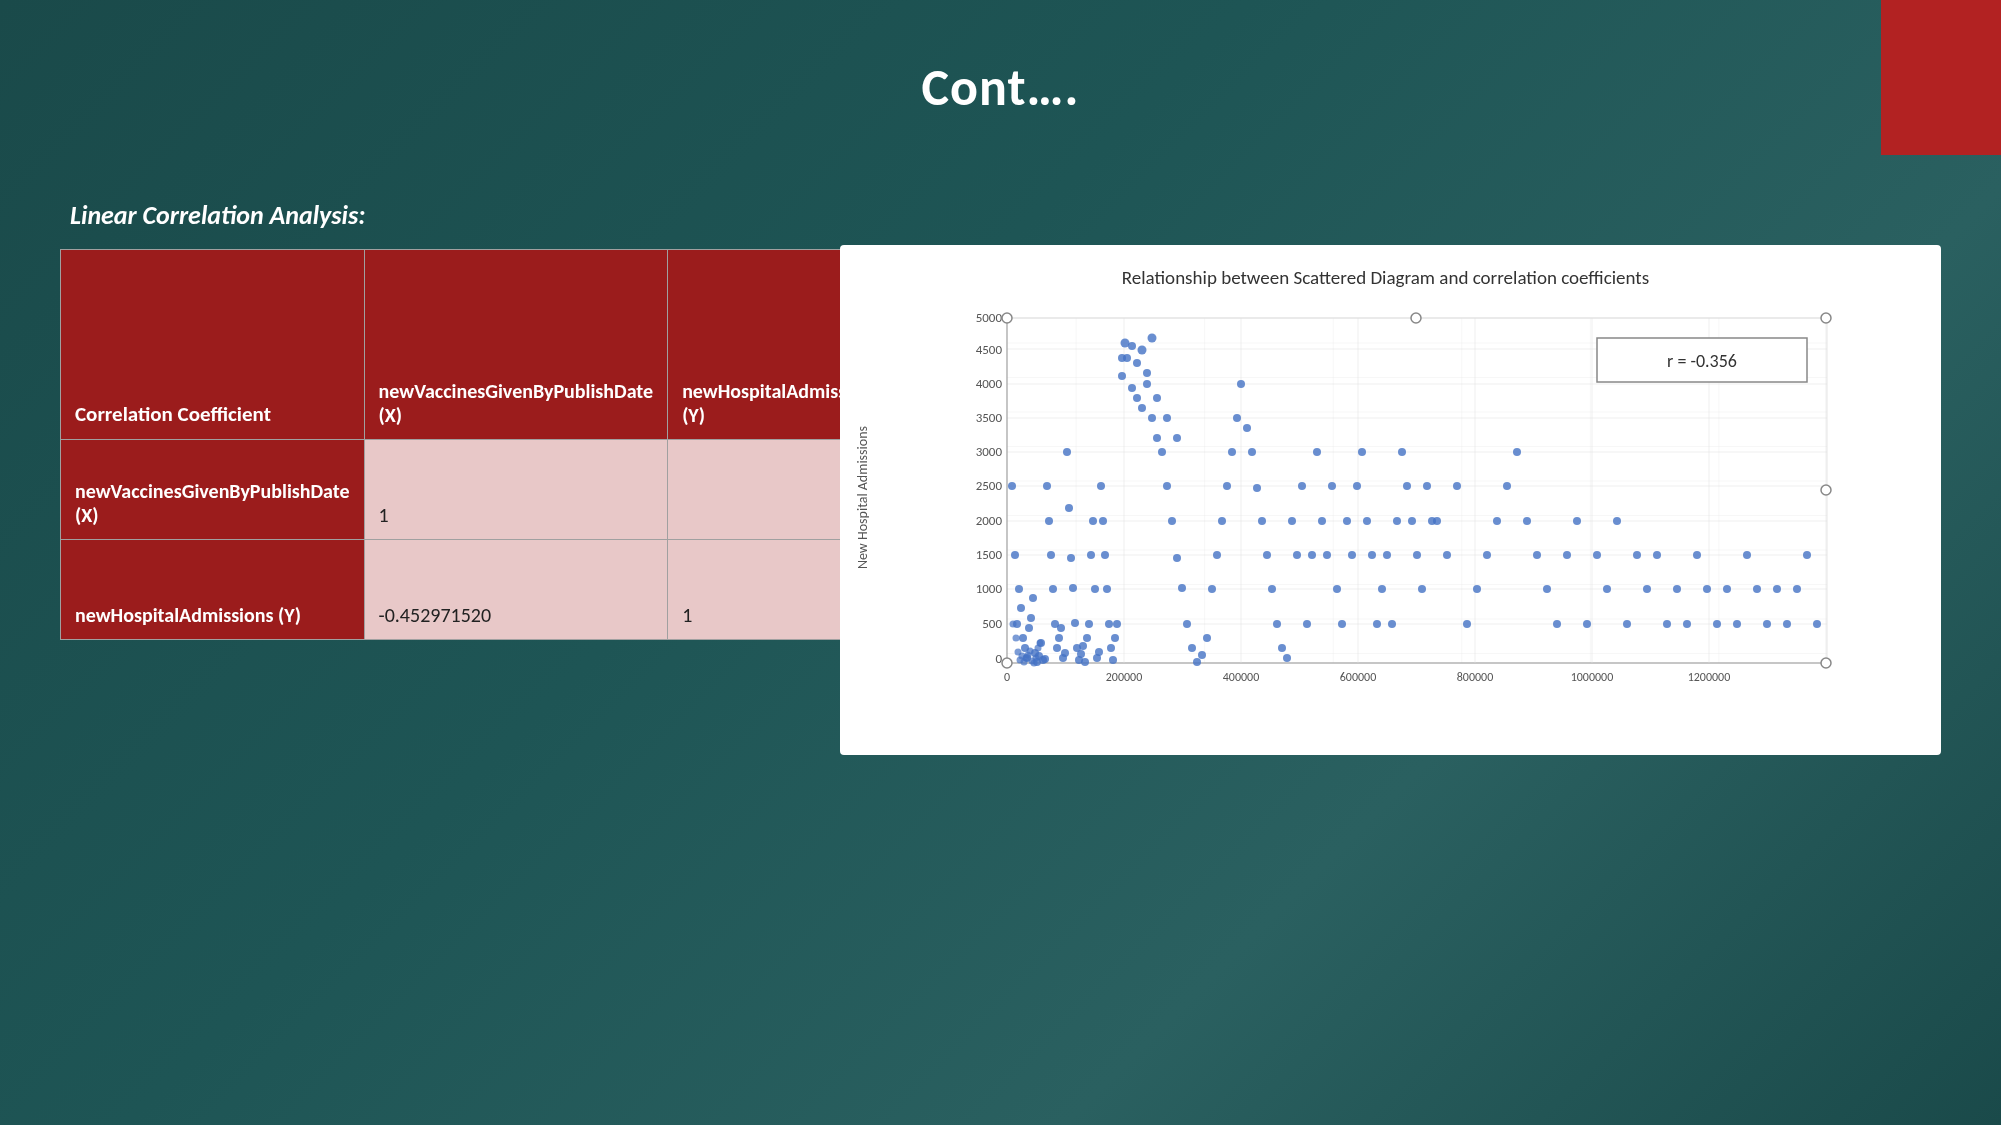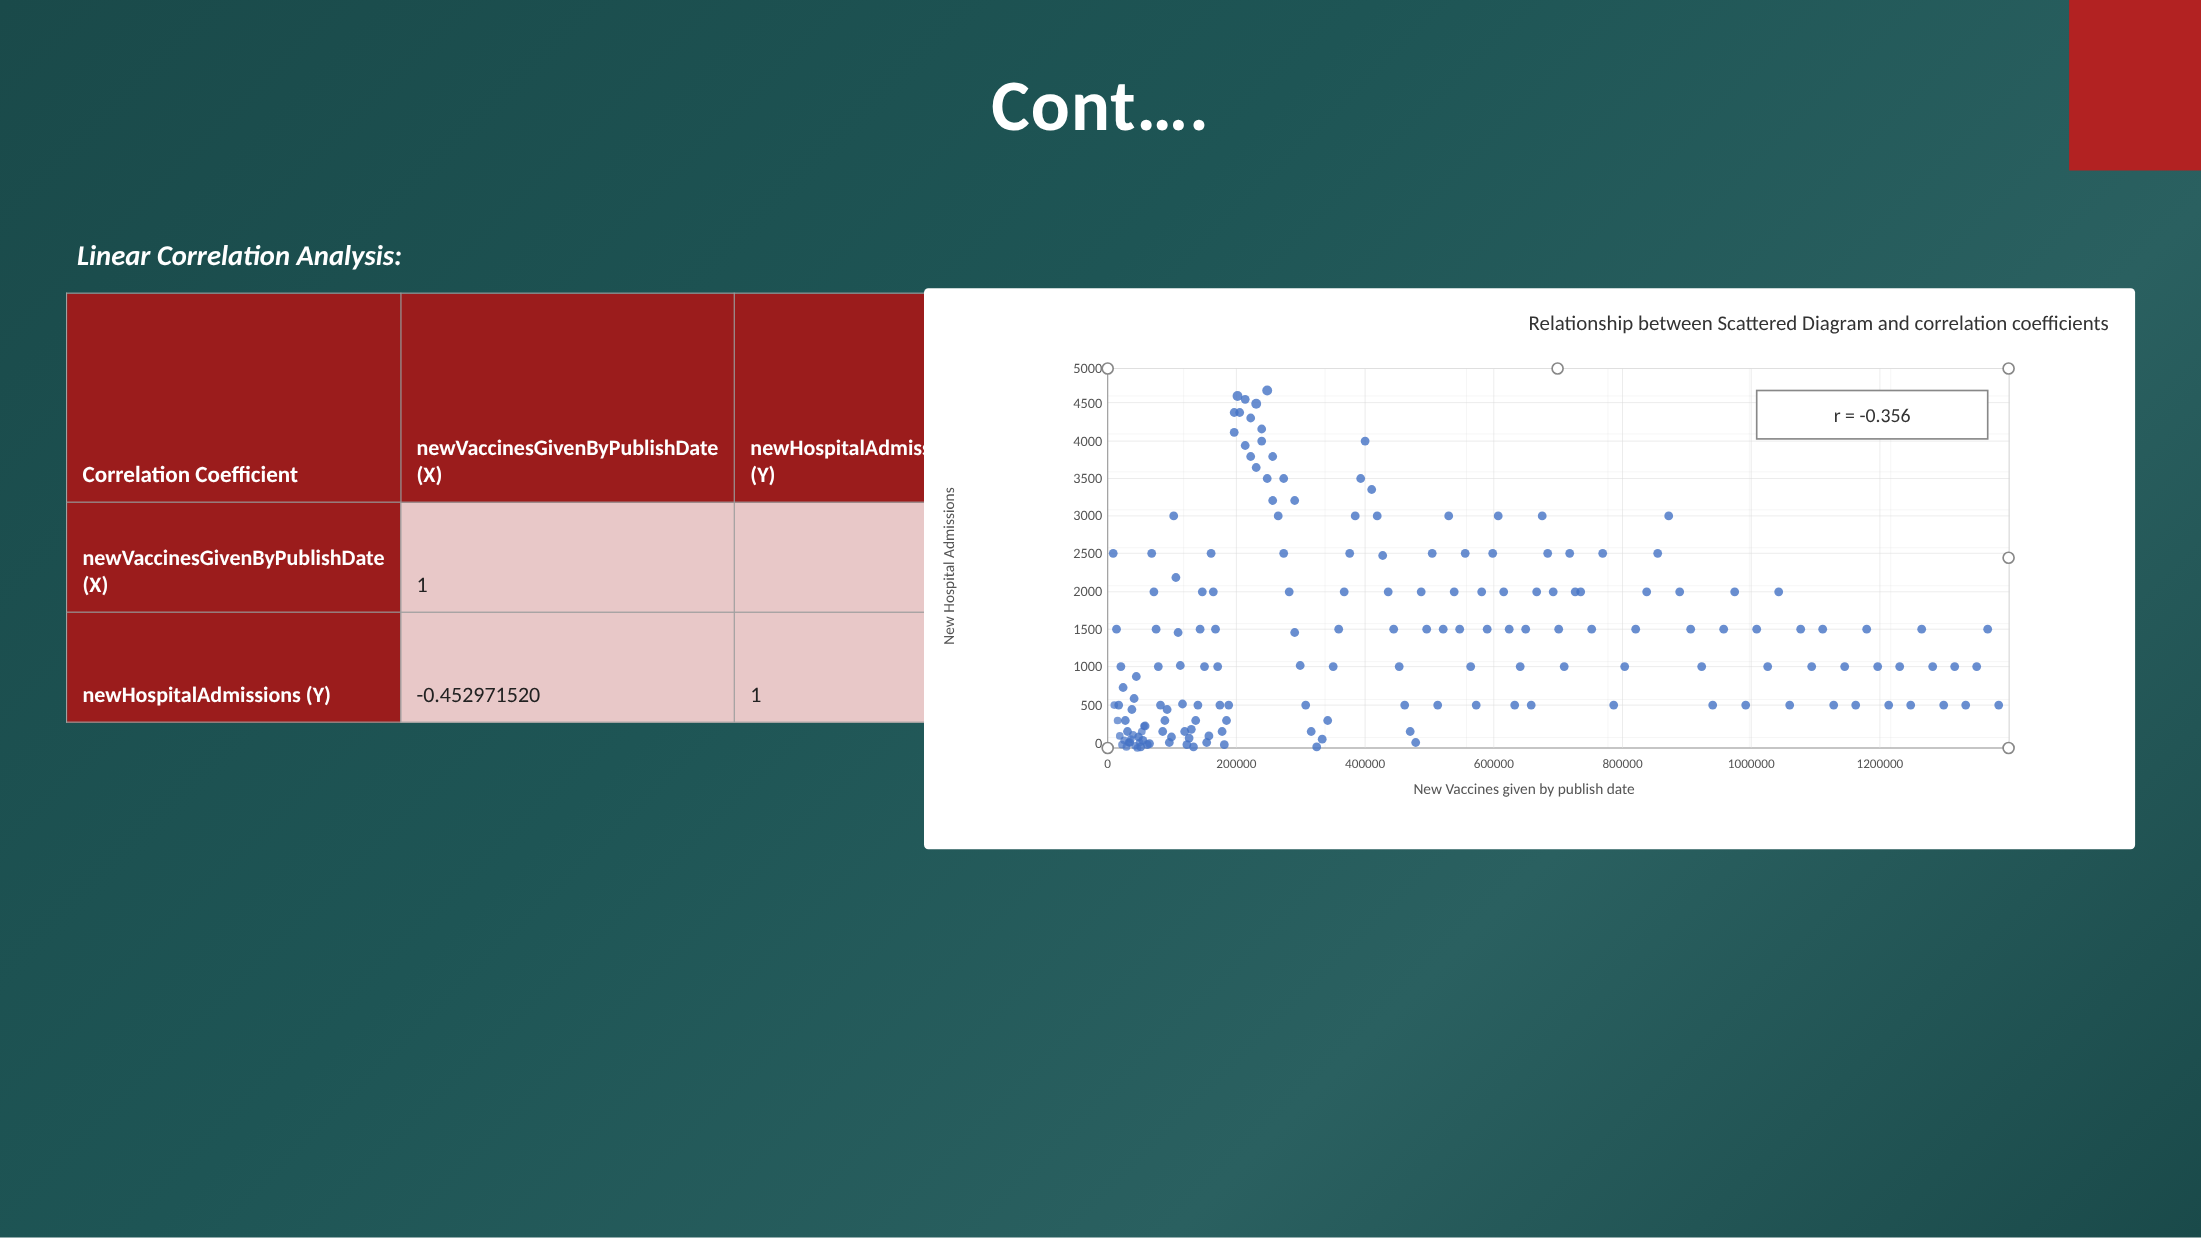--- a/index.html
+++ b/index.html
@@ -20,21 +20,21 @@
       right: 0;
       width: 120px;
       height: 155px;
       background: #b22222;
     }
 
     
     .page-title {
       text-align: center;
       padding-top: 55px;
-      font-size: 66px;
+      font-size: 52px;
       font-weight: bold;
       color: white;
       letter-spacing: 1px;
     }
 
     
     .main-content {
       display: flex;
       flex-direction: row;
       margin-top: 80px;
@@ -112,21 +112,21 @@
       border-radius: 4px;
       padding: 20px 24px 14px 14px;
       color: #333;
       position: relative;
       min-height: 480px;
       max-height: 510px;
       margin-top: 46px;
     }
 
     .chart-title {
-      text-align: right;
+      text-align: center;
       font-size: 19px;
       color: #333;
       font-weight: normal;
       margin-bottom: 16px;
       line-height: 1.4;
     }
 
     .chart-area {
       display: flex;
       flex-direction: row;
@@ -461,16 +461,15 @@
           <circle cx="195" cy="42" r="4.5" fill="#4472C4" opacity="0.8"></circle>
           <circle cx="205" cy="30" r="4.5" fill="#4472C4" opacity="0.8"></circle>
 
           <rect x="650" y="30" width="210" height="44" fill="white" stroke="#888" stroke-width="1.5"></rect>
           <text x="755" y="59" text-anchor="middle" font-size="18" fill="#333" font-weight="normal">r = -0.356</text>
         </svg>
         
       </div>
     </div>
 
-    <div class="x-axis-label">New Vaccines given by publish date</div>
   </div>
 
 </div>
 
 </body></html>

